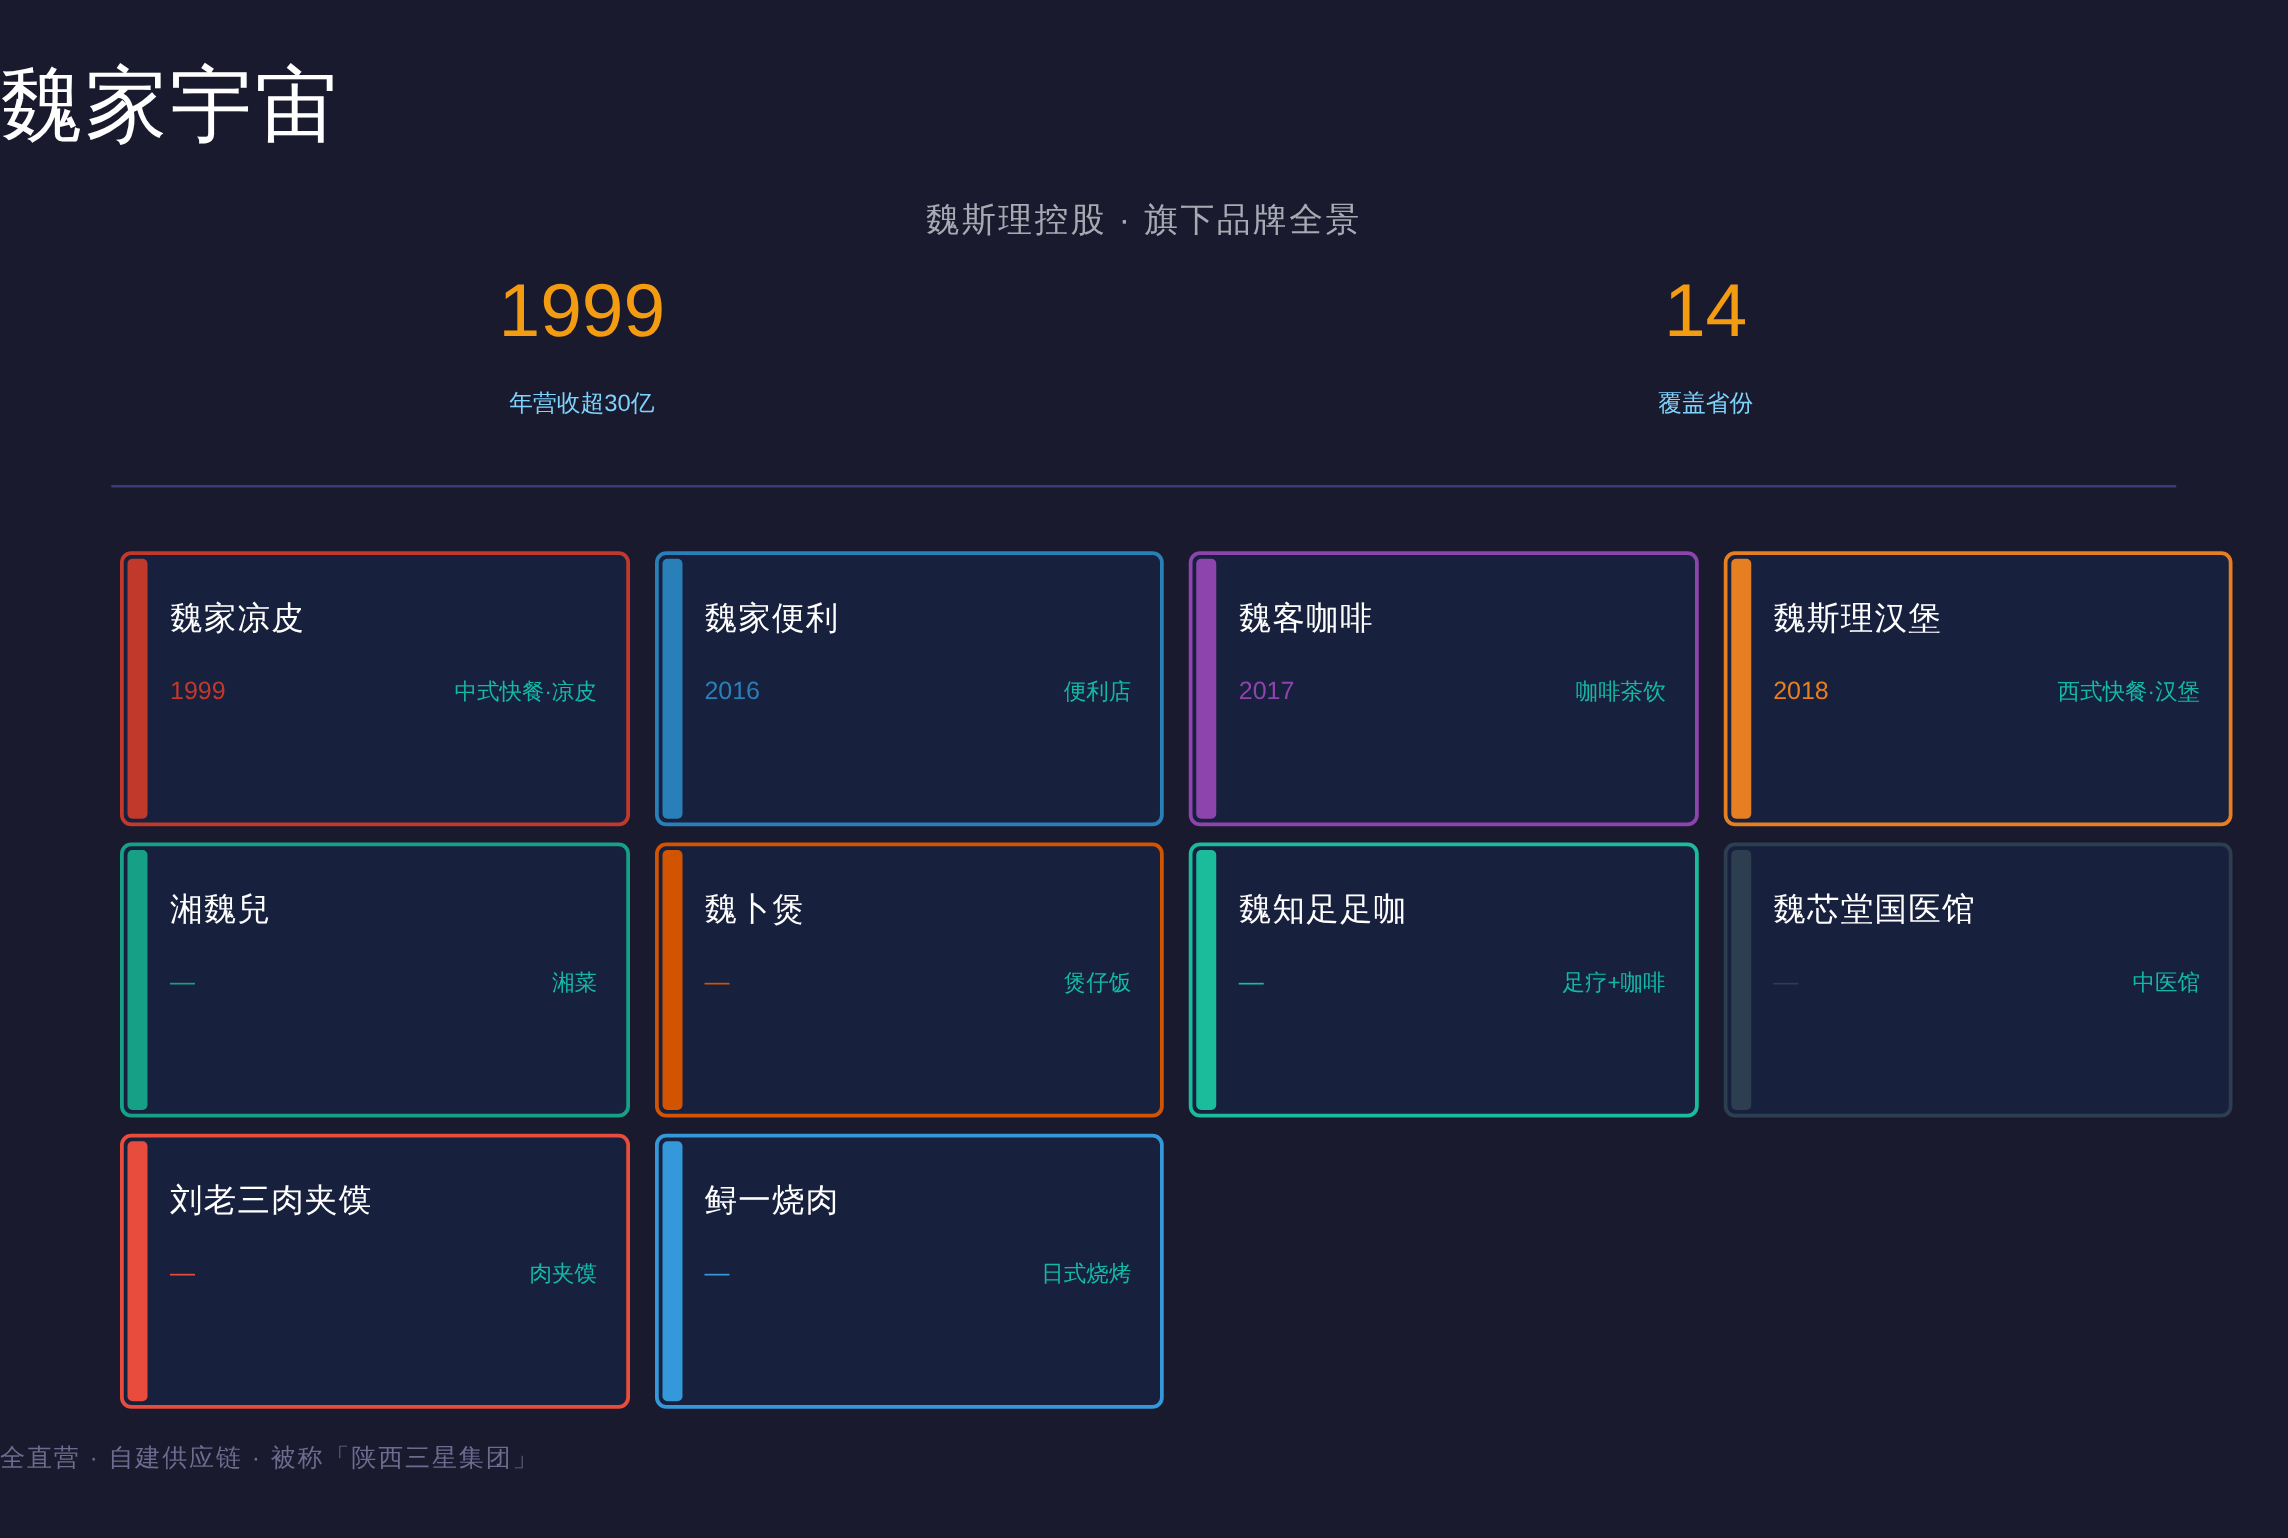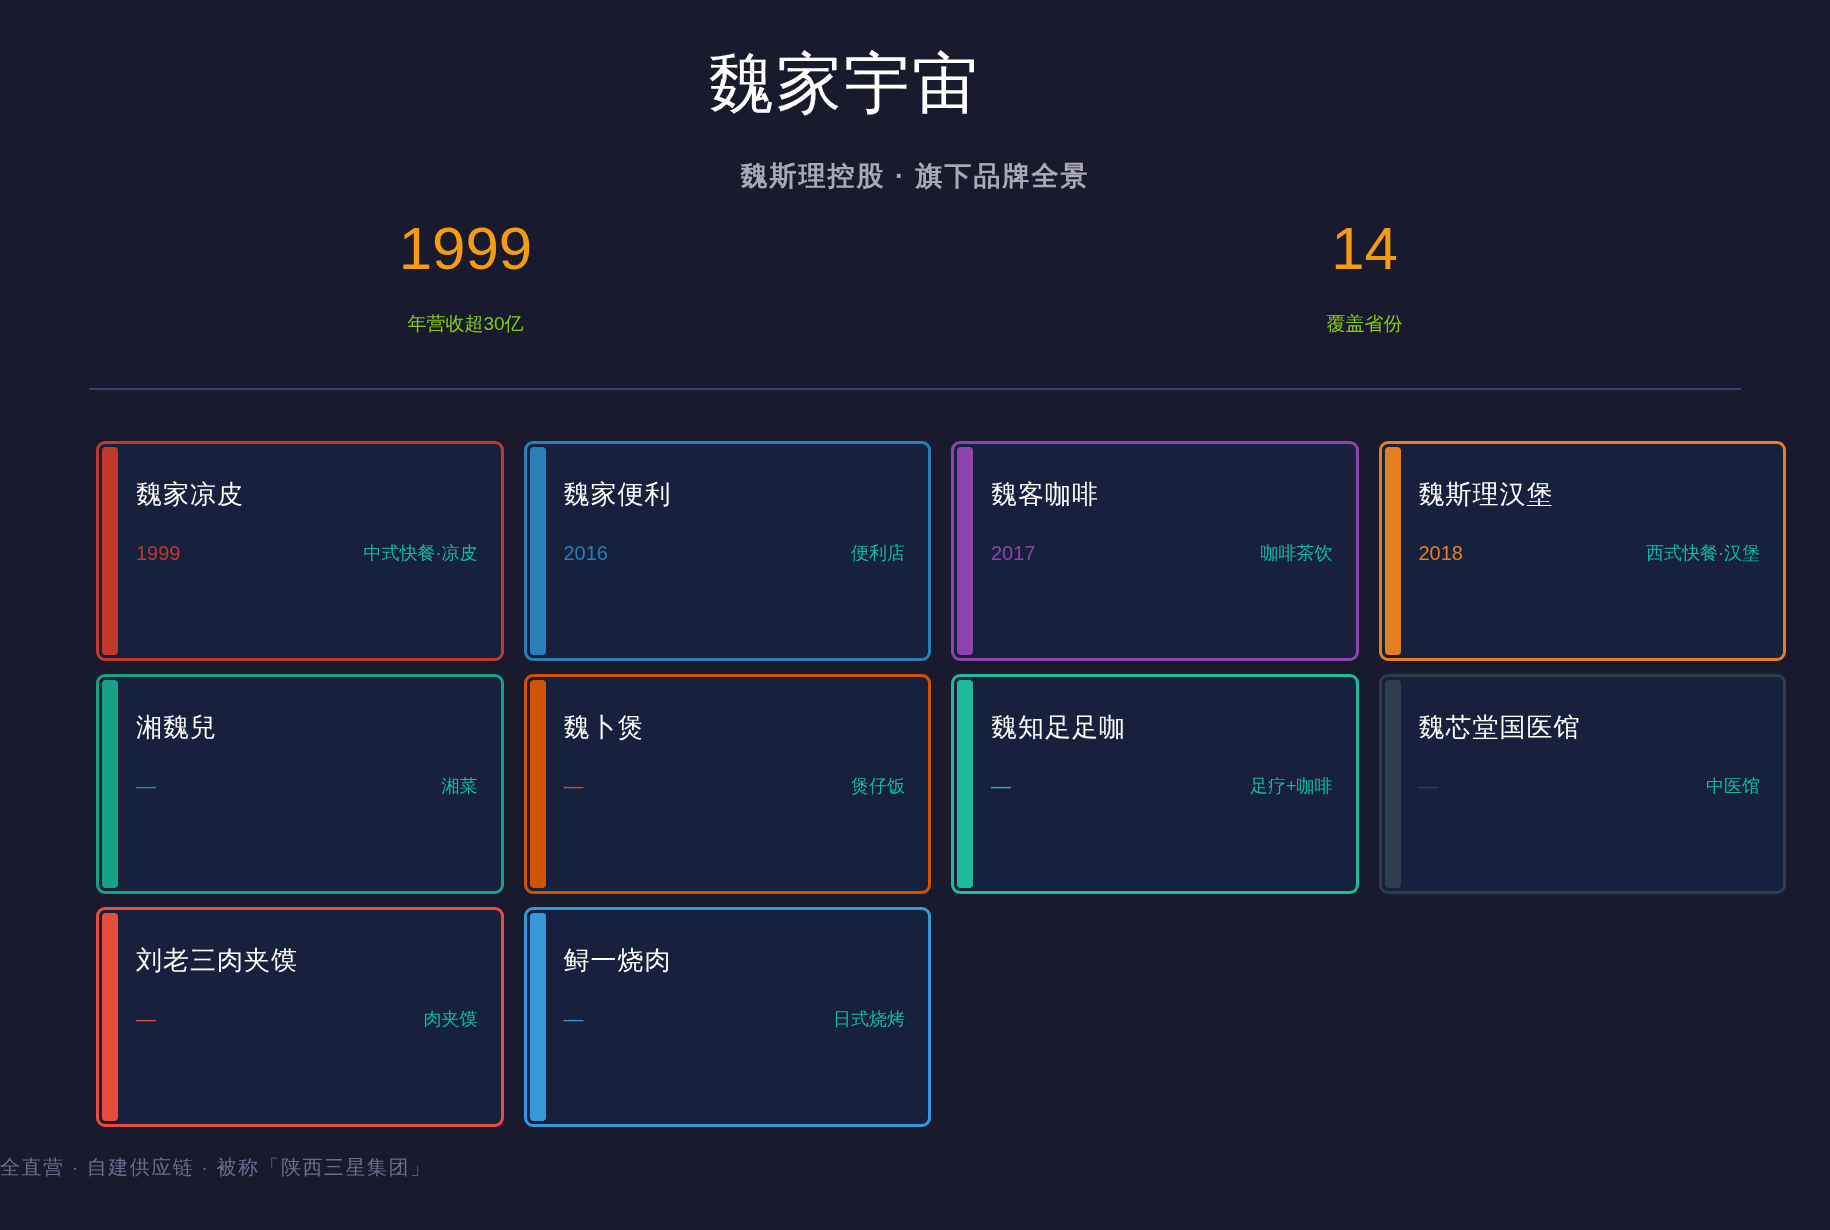--- a/index.html
+++ b/index.html
@@ -5,38 +5,38 @@
   html, body { margin: 0; padding: 0; }
   body {
     width: 1830px; height: 1230px;
     background: #1a1a2e;
     font-family: "Liberation Sans", "DejaVu Sans", sans-serif;
     position: relative; overflow: hidden;
     color: #ffffff;
   }
   .title {
     position: absolute; left: 0; top: 38px; width: 1688px;
-    text-align: center; font-size: 66px; line-height: 90px;
+    text-align: left; font-size: 66px; line-height: 90px;
     color: #ffffff; letter-spacing: 2px;
   }
   .subtitle {
     position: absolute; left: 0; top: 156px; width: 1830px;
     text-align: center; font-size: 27px; line-height: 40px;
-    color: #a9a9b3; letter-spacing: 2px; font-weight: bold;
+    color: #a9a9b3; letter-spacing: 2px;
   }
   .stats {
     position: absolute; left: 16px; top: 212px; width: 1798px;
     display: flex;
   }
   .stat { flex: 1; text-align: center; }
   .stat-value {
     font-size: 60px; line-height: 74px; color: #f39c12; display: block;
   }
   .stat-label {
-    font-size: 19px; line-height: 28px; color: #84cc16; display: block;
+    font-size: 19px; line-height: 28px; color: #7dd3fc; display: block;
     margin-top: 24px;
   }
   .divider {
     position: absolute; left: 89px; top: 388px; width: 1652px; height: 2px;
     background: #3d3a78;
   }
   .grid {
     position: absolute; left: 96px; top: 441px; width: 1690px;
     display: grid; grid-template-columns: repeat(4, 1fr);
     column-gap: 20px; row-gap: 13px;

